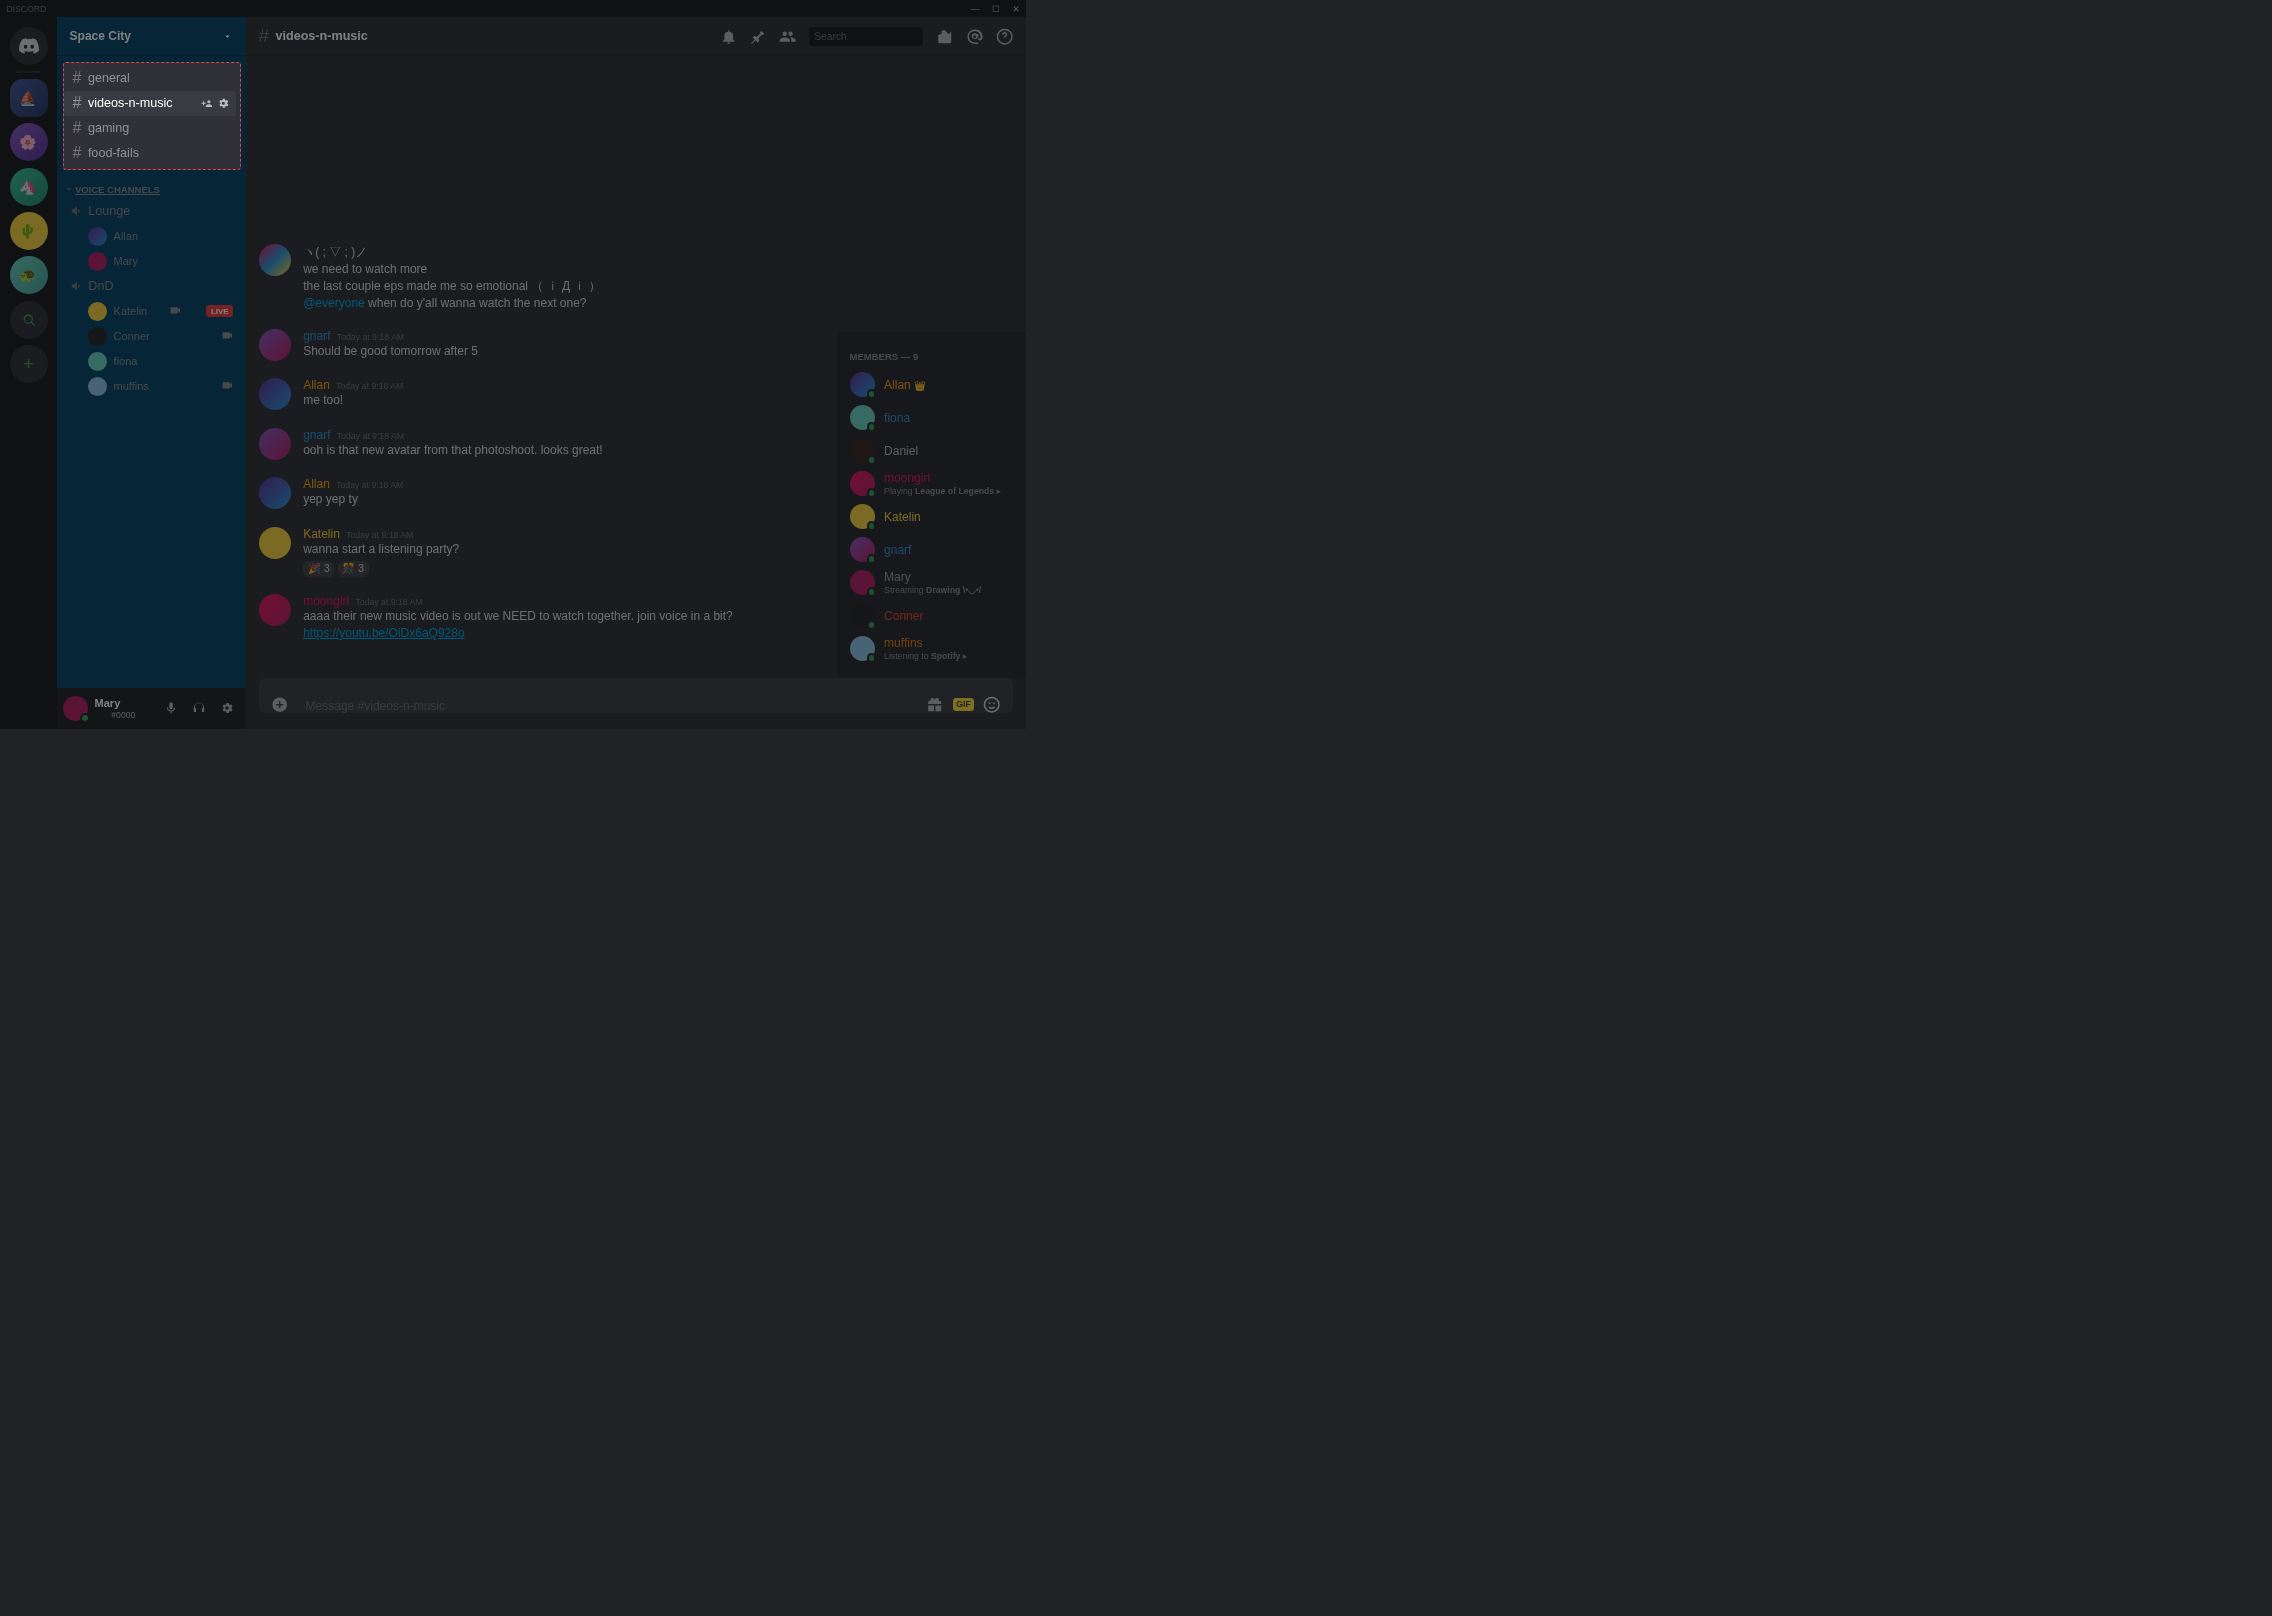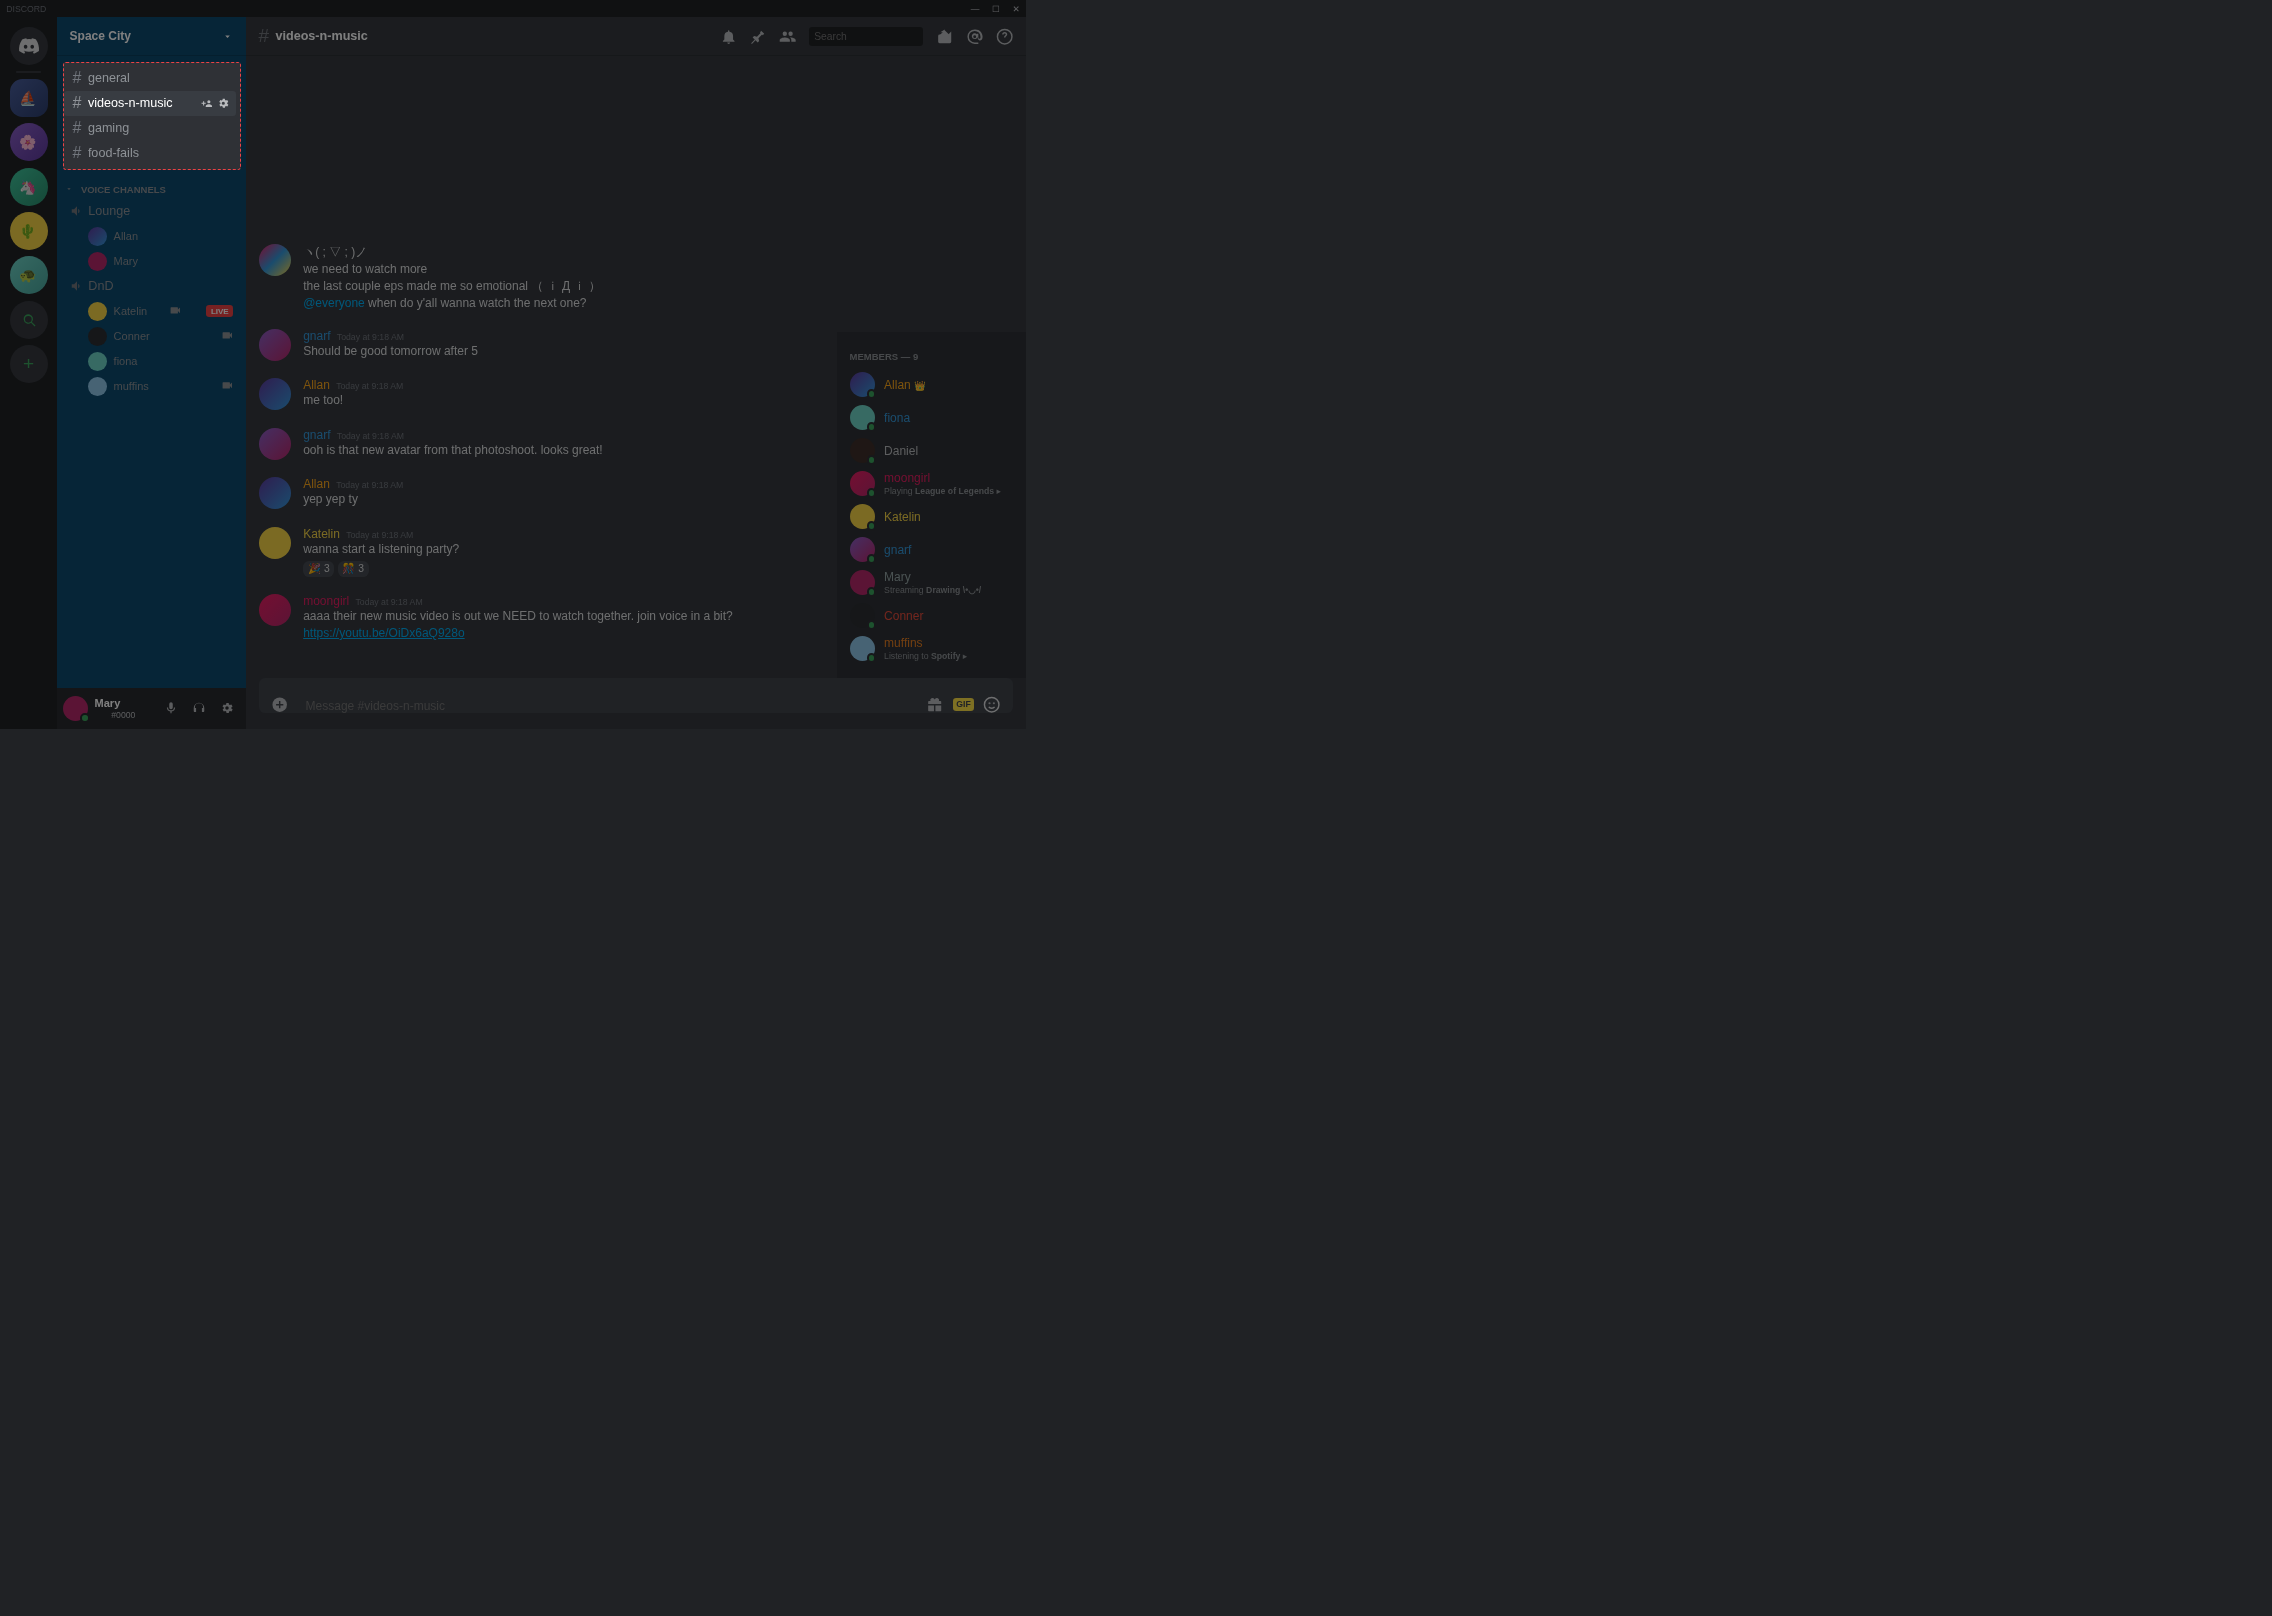--- a/index.html
+++ b/index.html
@@ -101,27 +101,28 @@
     .channel-item.active { background: rgba(79,84,92,0.32); color: #fff; }
     .channel-item .hash { font-size: 16px; font-weight: 300; color: #72767d; width: 12.6px; text-align: center; }
     .channel-item.active .hash { color: #8e9297; }
     .channel-actions { margin-left: auto; display: flex; gap: 3.2px; color: #b9bbbe; }
     .channel-actions svg { width: 12.6px; height: 12.6px; fill: currentColor; }
     .category-header {
       height: 19px;
       padding: 0 6.3px 0 1.6px;
       display: flex;
       align-items: center;
-      gap: 8px;
+      gap: 2px;
       color: #8e9297;
       font-size: 9.5px;
       font-weight: 600;
       text-transform: uppercase;
       cursor: pointer;
       margin-top: 9.5px;
+      text-decoration: underline;
     }
     .category-header svg { width: 8px; height: 8px; fill: currentColor; }
     .voice-channel {
       height: 25px;
       padding: 0 6.3px;
       display: flex;
       align-items: center;
       gap: 4.7px;
       border-radius: 3.2px;
       color: #8e9297;

